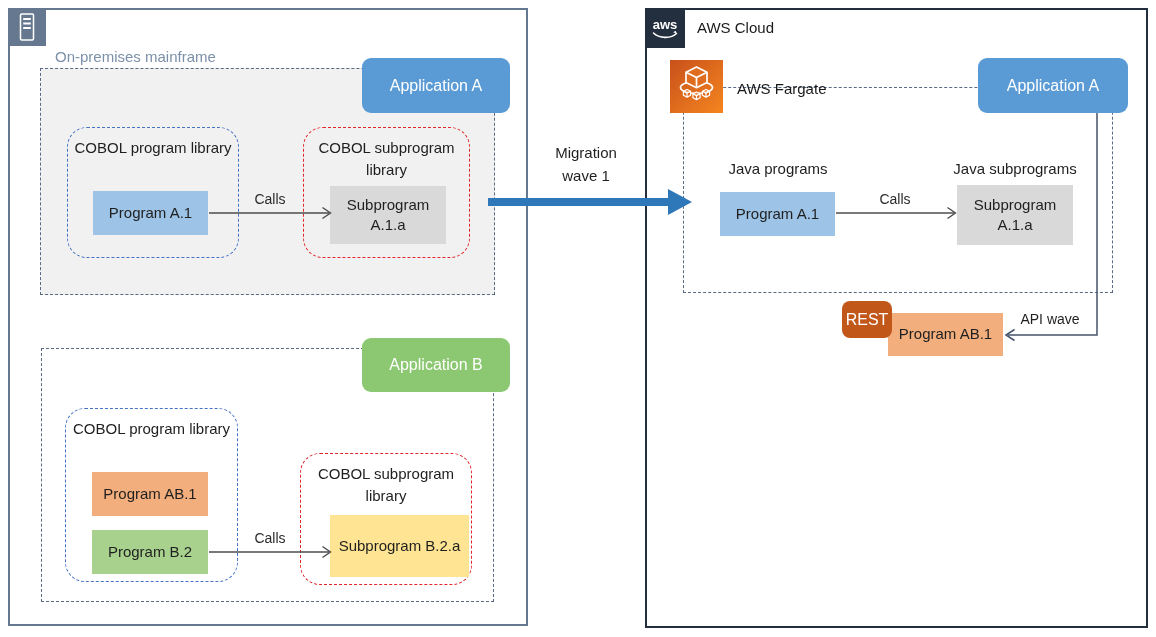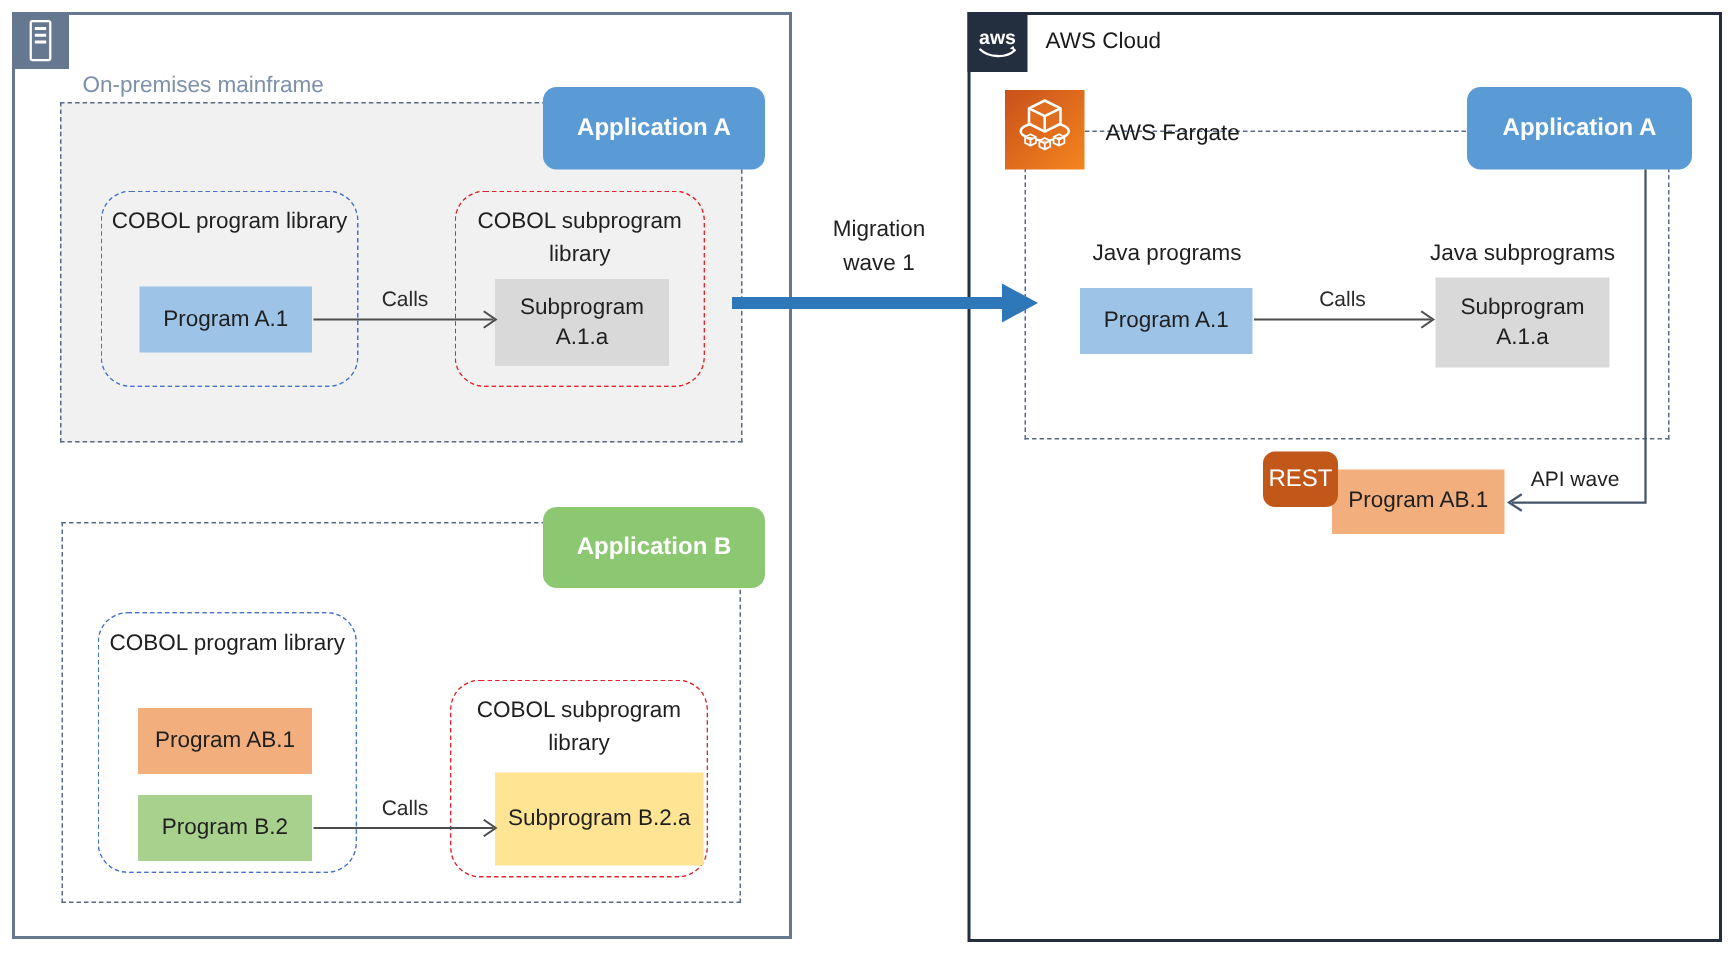--- a/index.html
+++ b/index.html
@@ -19,21 +19,21 @@
   .onprem-title{left:55px;top:16px;font-size:15px;color:var(--onprem-title,#7C90AA);z-index:2;margin-top:32px;}
   .aws-title{left:697px;top:19px;font-size:15px;color:#1a1a1a;z-index:2;}
 
   
   .group{border:1.6px dashed var(--group-dash,#5A6A84);z-index:1;}
   .appA-group{left:40px;top:68px;width:455px;height:227px;background:var(--group-fill,#F1F1F2);}
   .appB-group{left:41px;top:348px;width:453px;height:254px;background:#ffffff;}
   .fargate-group{left:683px;top:87px;width:430px;height:206px;background:#ffffff;}
 
   
-  .app-label{border-radius:9px;color:#fff;font-weight:bold;font-size:16px;z-index:4;}
+  .app-label{border-radius:9px;color:#fff;font-weight:normal;font-size:16px;z-index:4;}
   .appA-label-left{left:362px;top:58px;width:148px;height:55px;background:var(--app-a-blue,#5B9BD5);}
   .appB-label{left:362px;top:338px;width:148px;height:54px;background:var(--app-b-green,#8CC871);}
   .appA-label-right{left:978px;top:58px;width:150px;height:55px;background:var(--app-a-blue,#5B9BD5);}
 
   
   .lib{border-radius:20px;z-index:2;font-size:15px;line-height:1.45;}
   .lib .lib-title{padding-top:9px;text-align:center;}
   .lib-blue{border:1.6px dashed var(--lib-dash-blue,#4472C4);}
   .lib-red{border:1.6px dashed var(--lib-dash-red,#E0262A);}
   .cobol-lib-a{left:67px;top:127px;width:172px;height:131px;}

